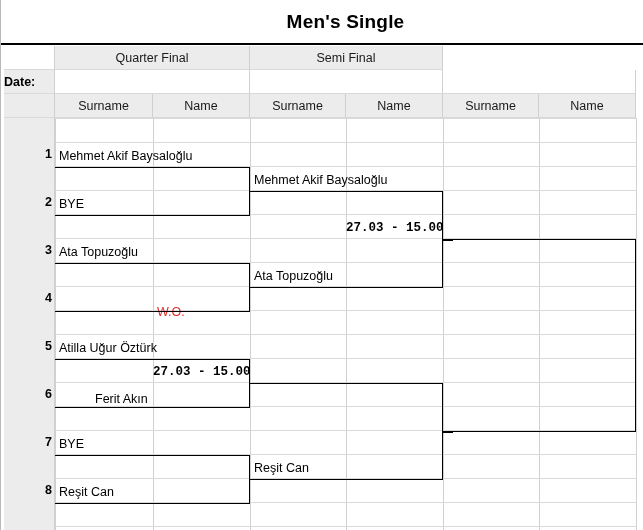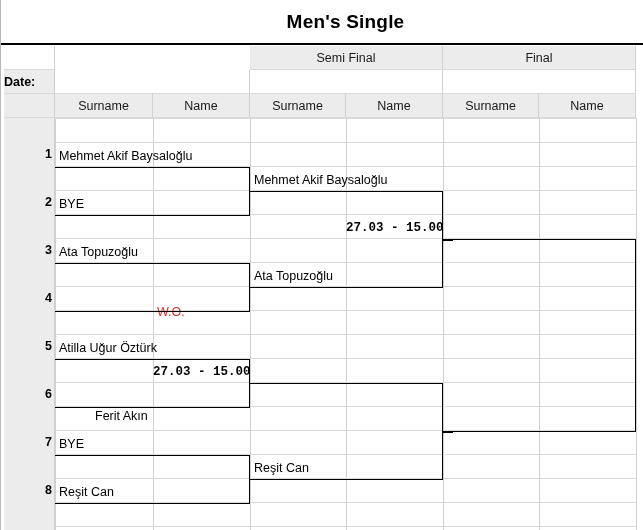--- a/index.html
+++ b/index.html
@@ -191,22 +191,22 @@
       <div class="hline" style="left: 3px; top: 454px; width: 632px;"></div>
       <div class="hline" style="left: 3px; top: 478px; width: 632px;"></div>
       <div class="hline" style="left: 3px; top: 502px; width: 632px;"></div>
       <div class="hline" style="left: 3px; top: 526px; width: 632px;"></div>
     </div>
 
   <div id="title-row">
     <div id="title-text">Men's Single</div>
   </div>
 
+  <div class="round-head" style="left:54px;width:195px;">Quarter Final</div>
   <div class="round-head" style="left:249px;width:193px;">Semi Final</div>
-  <div class="round-head" style="left:442px;width:193px;">Final</div>
   <div class="round-head" style="left:3px;width:51px;background:#ffffff;"></div>
 
   <div id="date-cell">Date:</div>
   <div class="date-blank" style="left:54px;width:195px;"></div>
   <div class="date-blank" style="left:249px;width:193px;"></div>
   <div class="date-blank" style="left:442px;width:193px;"></div>
 
   <div id="sub-head-corner"></div>
   <div class="sub-head" style="left:54px;width:98px;">Surname</div>
   <div class="sub-head" style="left:152px;width:97px;">Name</div>
@@ -223,21 +223,21 @@
     <div class="seed" style="top:216px;">5</div>
     <div class="seed" style="top:264px;">6</div>
     <div class="seed" style="top:312px;">7</div>
     <div class="seed" style="top:360px;">8</div>
   </div>
 
   <div class="cell-text" style="left:54px;top:144px;width:195px;">Mehmet Akif Baysaloğlu</div>
   <div class="cell-text" style="left:54px;top:192px;width:195px;">BYE</div>
   <div class="cell-text" style="left:54px;top:240px;width:195px;">Ata Topuzoğlu</div>
   <div class="cell-text" style="left:54px;top:336px;width:195px;">Atilla Uğur Öztürk</div>
-  <div class="cell-text" style="left:54px;top:404px;width:223px;padding-left:40px;">Ferit Akın</div>
+  <div class="cell-text" style="left:54px;top:387px;width:223px;padding-left:40px;">Ferit Akın</div>
   <div class="cell-text" style="left:54px;top:432px;width:195px;">BYE</div>
   <div class="cell-text" style="left:54px;top:480px;width:195px;">Reşit Can</div>
 
   <div class="cell-text wo" style="left:152px;top:264px;width:97px;margin-top:36px;">W.O.</div>
   <div class="cell-text bold right" style="left:152px;top:360px;width:97px;">27.03 - 15.00</div>
 
   <div class="cell-text" style="left:249px;top:168px;width:193px;">Mehmet Akif Baysaloğlu</div>
   <div class="cell-text" style="left:249px;top:264px;width:193px;">Ata Topuzoğlu</div>
   <div class="cell-text" style="left:249px;top:360px;width:193px;"></div>
   <div class="cell-text" style="left:249px;top:456px;width:193px;">Reşit Can</div>

